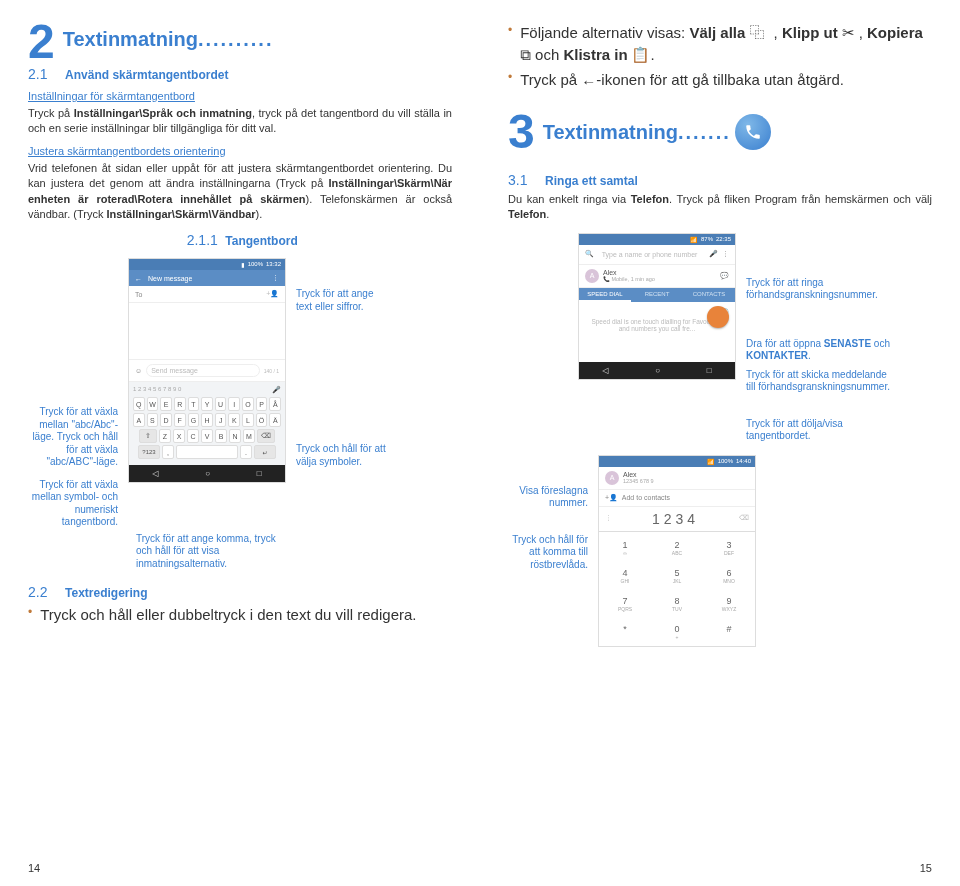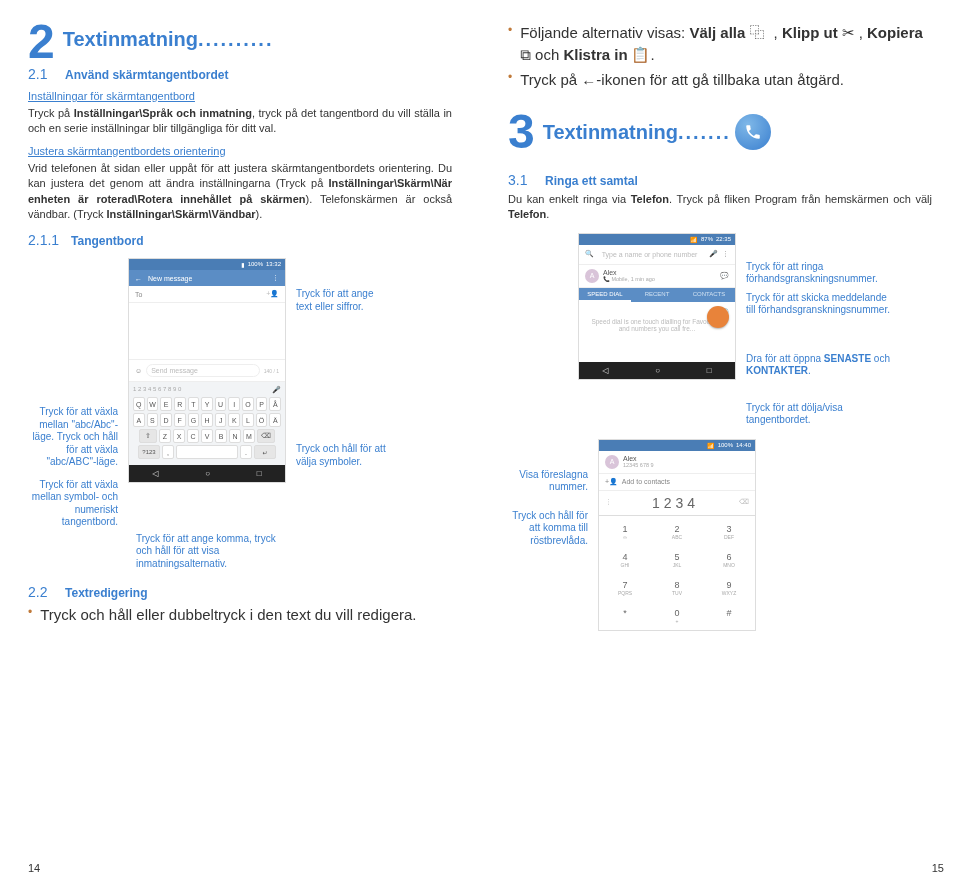--- a/index.html
+++ b/index.html
@@ -18,21 +18,21 @@
     padding: 18px 28px;
     position: relative;
   }
   .page-num {
     position: absolute;
     bottom: 12px;
     font-size: 11px;
     color: #333;
   }
   .page-num.left { left: 28px; }
-  .page-num.right { right: 16px; }
+  .page-num.right { right: 28px; }
 
   .big-num {
     font-size: 48px;
     font-weight: bold;
     color: #3a7fcf;
     float: left;
     line-height: 1;
     margin-right: 8px;
   }
   .h1 {
@@ -117,24 +117,24 @@
     <span class="h2">Använd skärmtangentbordet</span>
   </div>
 
   <span class="link-u">Inställningar för skärmtangentbord</span>
   <p class="body">
     <span>Tryck på </span><span class="bold">Inställningar\Språk och inmatning</span><span>, tryck på det tangentbord du vill ställa in och en serie inställningar blir tillgängliga för ditt val.</span>
   </p>
 
   <span class="link-u">Justera skärmtangentbordets orientering</span>
   <p class="body">
-    <span>Vrid telefonen åt sidan eller uppåt för att justera skärmtangentbordets orientering. Du kan justera det genom att ändra inställningarna (Tryck på </span><span class="bold">Inställningar\Skärm\När enheten är roterad\Rotera innehållet på skärmen</span><span>). Telefonskärmen är också vändbar. (Tryck </span><span class="bold">Inställningar\Skärm\Vändbar</span><span>).</span>
+    <span>Vrid telefonen åt sidan eller uppåt för att justera skärmtangentbordet orientering. Du kan justera det genom att ändra inställningarna (Tryck på </span><span class="bold">Inställningar\Skärm\När enheten är roterad\Rotera innehållet på skärmen</span><span>). Telefonskärmen är också vändbar. (Tryck </span><span class="bold">Inställningar\Skärm\Vändbar</span><span>).</span>
   </p>
 
-  <div class="sub" style="margin-top:10px;">
+  <div class="sub" style="margin-top:10px;text-align:center;">
     <span class="h2num" style="width:40px;">2.1.1</span>
     <span class="h2">Tangentbord</span>
   </div>
 
   <div class="col-layout">
     <div class="callout" style="width:90px; text-align:right; padding-top:148px;">
       <div>Tryck för att växla mellan "abc/Abc"-läge. Tryck och håll för att växla "abc/ABC"-läge.</div>
       <div style="margin-top:10px;">Tryck för att växla mellan symbol- och numeriskt tangentbord.</div>
     </div>
 
@@ -307,31 +307,31 @@
         <span>Speed dial is one touch dialling for Favourites and numbers you call fre...</span>
         <div class="fab"></div>
       </div>
       <div class="navbar">
         <span>◁</span>
         <span>○</span>
         <span>□</span>
       </div>
     </div>
     <div class="callout" style="width:150px;">
-      <div style="margin-top:28px;">Tryck för att ringa förhandsgranskningsnummer.</div>
+      <div style="margin-top:44px;">Tryck för att ringa förhandsgranskningsnummer.</div>
+      <div style="margin-top:36px;">Dra för att öppna <span class="bold">SENASTE</span> och <span class="bold">KONTAKTER</span>.</div>
       <div style="margin-top:6px;">Tryck för att skicka meddelande till förhandsgranskningsnummer.</div>
-      <div style="margin-top:36px;">Dra för att öppna <span class="bold">SENASTE</span> och <span class="bold">KONTAKTER</span>.</div>
       <div style="margin-top:24px;">Tryck för att dölja/visa tangentbordet.</div>
     </div>
   </div>
 
   <div class="col-layout" style="margin-top:12px;">
     <div class="callout" style="width:80px; text-align:right; padding-top:30px;">
       <div>Visa föreslagna nummer.</div>
-      <div style="margin-top:16px;">Tryck och håll för att komma till röstbrevlåda.</div>
+      <div style="margin-top:24px;">Tryck och håll för att komma till röstbrevlåda.</div>
     </div>
     <div class="phone" style="width:158px;">
       <div class="statusbar">
         <span>📶</span>
         <span>100%</span>
         <span>14:40</span>
       </div>
       <div class="row">
         <span class="avcircle">A</span>
         <div style="flex:1;">

